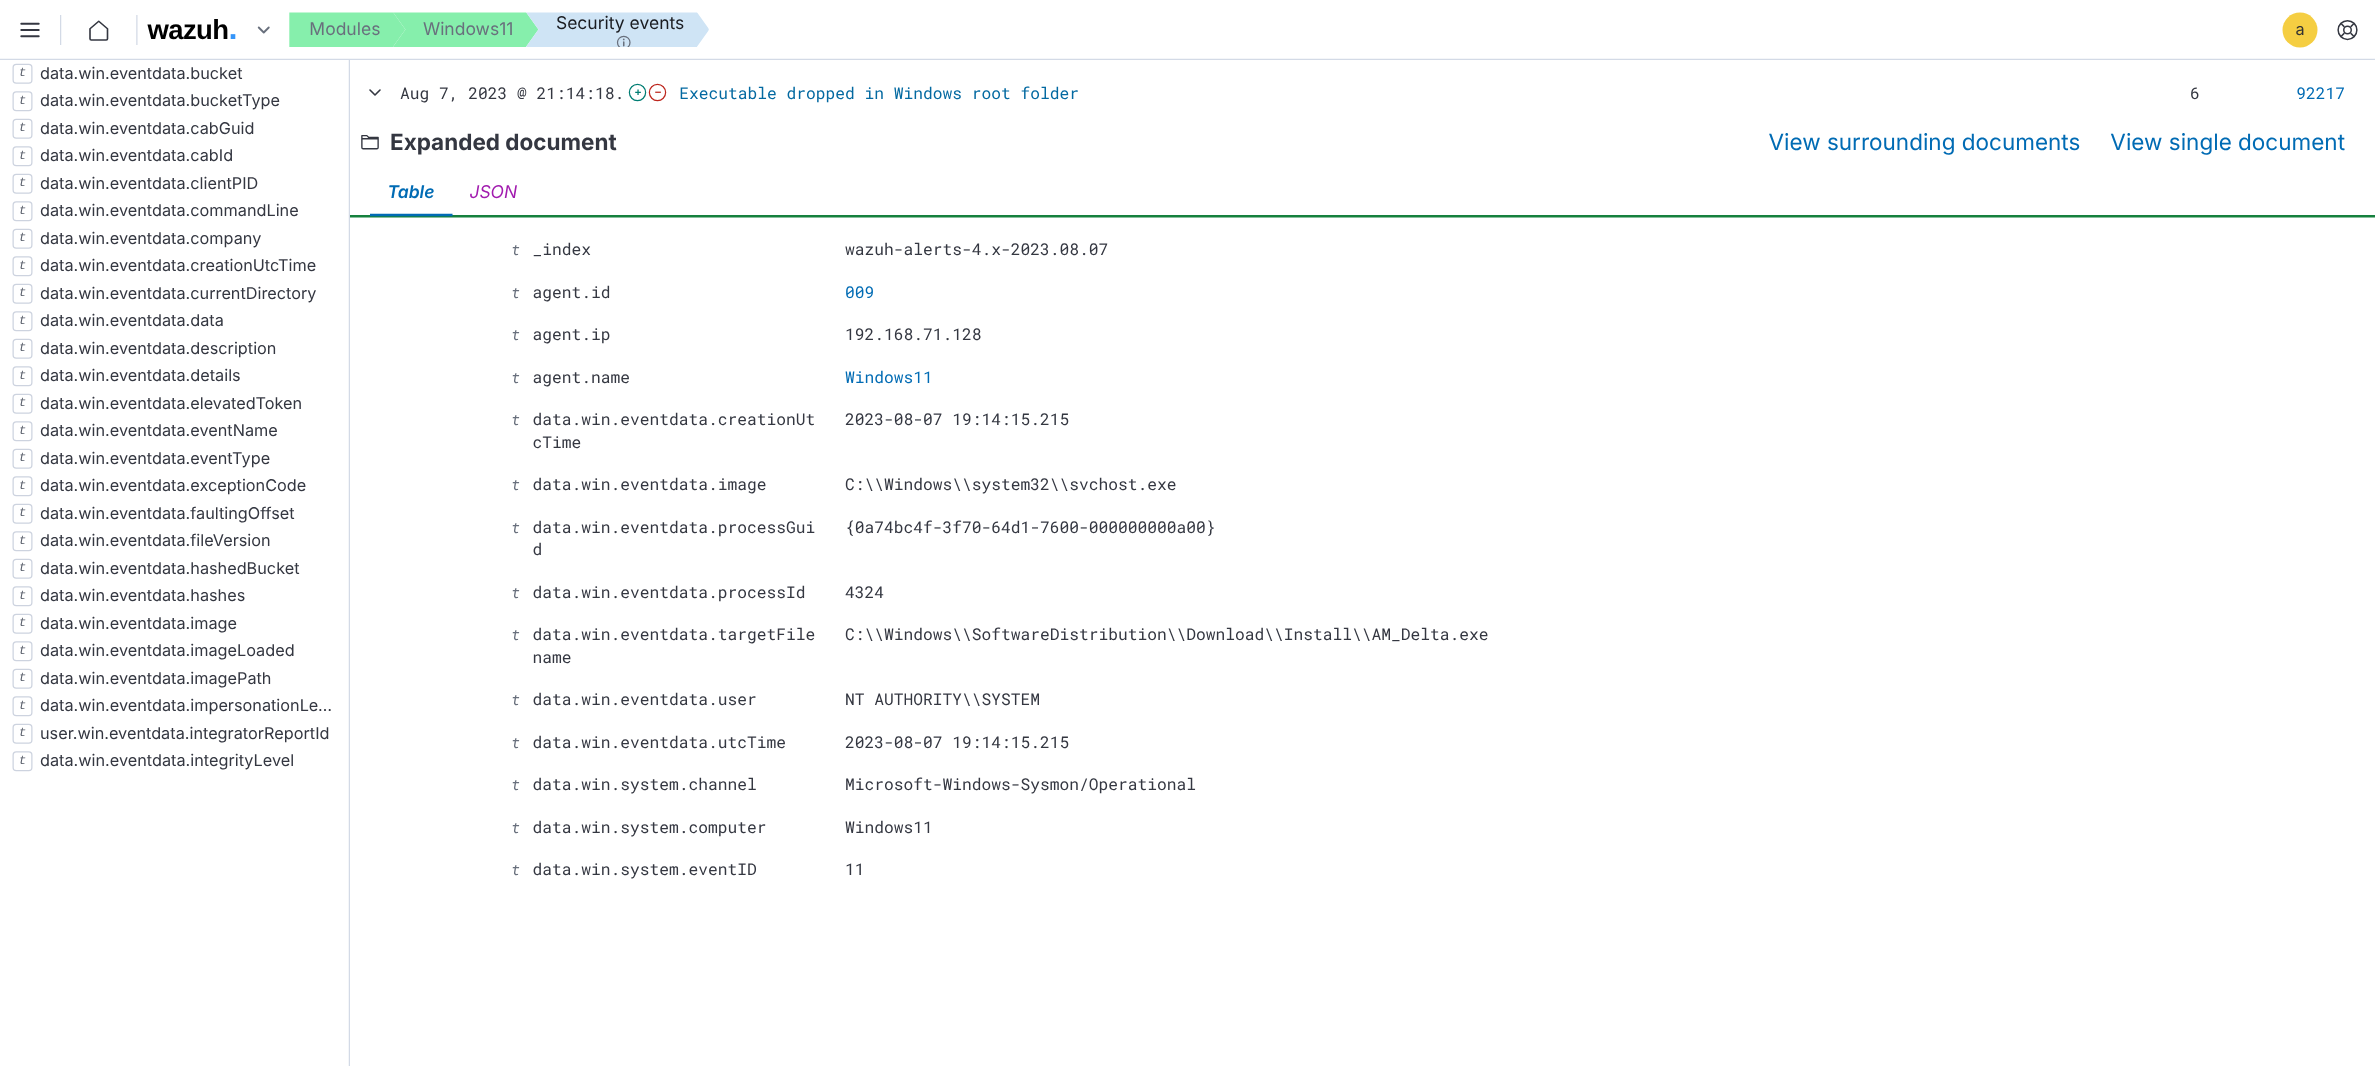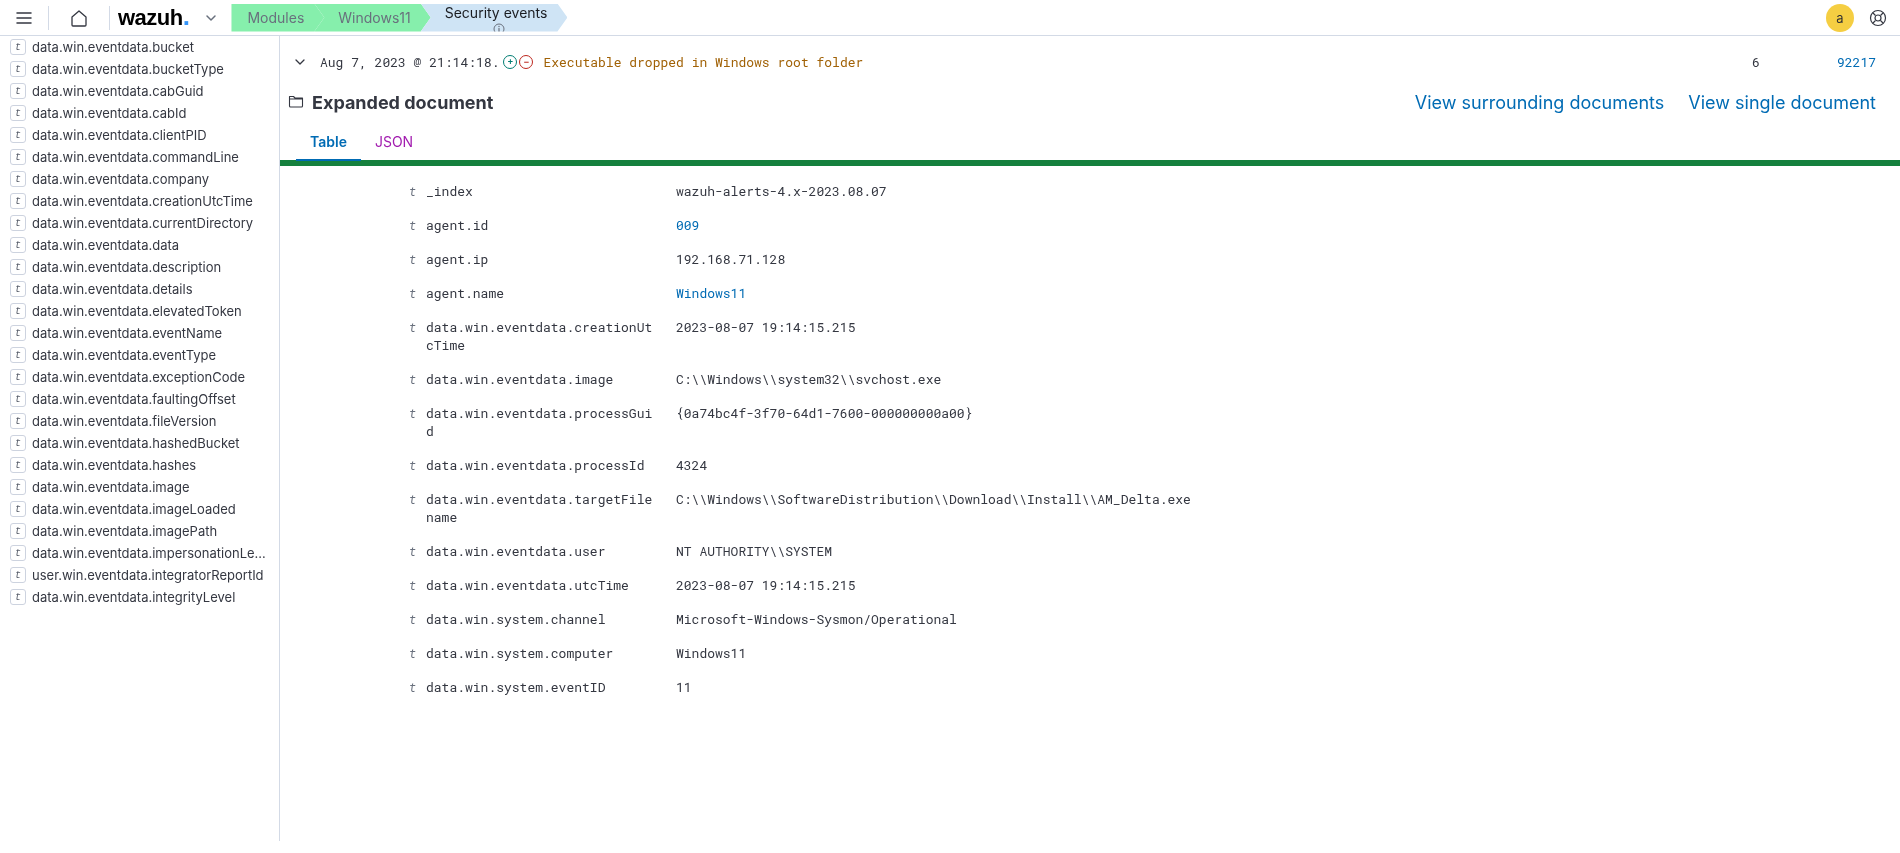--- a/index.html
+++ b/index.html
@@ -1,19 +1,19 @@
 <!DOCTYPE html>
 <html><head>
   <meta charset="utf-8">
   <style>
     * { box-sizing: border-box; margin: 0; padding: 0; }
     body { font-family: 'Inter', -apple-system, BlinkMacSystemFont, 'Segoe UI', Helvetica, Arial, sans-serif; font-size: 14px; color: #343741; background: #fff; overflow: hidden; }
     
     
-    .top-header { height: 36px; border-bottom: 1px solid #d3dae6; display: flex; align-items: center; padding: 0 8px; }
+    .top-header { height: 48px; border-bottom: 1px solid #d3dae6; display: flex; align-items: center; padding: 0 8px; }
     .menu-btn { width: 32px; height: 32px; display: flex; align-items: center; justify-content: center; cursor: pointer; }
     .home-btn { width: 32px; height: 32px; display: flex; align-items: center; justify-content: center; margin: 0 6px; cursor: pointer; }
     .divider-v { width: 1px; height: 24px; background: #d3dae6; margin: 0 8px; }
     .logo { font-family: Arial, sans-serif; font-weight: 700; font-size: 22px; letter-spacing: -0.5px; color: #000; display: flex; align-items: baseline; }
     .logo-dot { color: #3595f9; font-size: 26px; line-height: 0; }
     .chevron-btn { width: 32px; height: 32px; display: flex; align-items: center; justify-content: center; margin-left: 6px; cursor: pointer; }
     .breadcrumbs { display: flex; align-items: center; margin-left: 4px; }
     .crumb { position: relative; height: 28px; display: flex; align-items: center; padding: 0 20px 0 24px; font-size: 14px; color: #69707d; background: #86efac; margin-right: -10px; clip-path: polygon(0 0, calc(100% - 10px) 0, 100% 50%, calc(100% - 10px) 100%, 0 100%, 10px 50%); cursor: pointer; }
     .crumb.first { clip-path: polygon(0 0, calc(100% - 10px) 0, 100% 50%, calc(100% - 10px) 100%, 0 100%); padding-left: 16px; }
     .crumb.active { background: #cfe4f5; color: #1a1c21; flex-direction: column; }
@@ -32,32 +32,32 @@
     .main { flex: 1; overflow-y: auto; padding: 0; }
     
     
     .event-row { display: flex; align-items: center; padding: 14px 24px 8px 8px; font-family: 'Roboto Mono', 'Courier New', monospace; font-size: 13px; }
     .expand-toggle { width: 24px; height: 24px; display: flex; align-items: center; justify-content: center; margin-right: 8px; cursor: pointer; }
     .event-time { color: #343741; margin-right: 4px; }
     .inline-icons { display: inline-flex; align-items: center; gap: 2px; margin-right: 10px; }
     .circ-icon { display: inline-flex; width: 14px; height: 14px; border: 1px solid; border-radius: 50%; align-items: center; justify-content: center; font-size: 9px; font-weight: bold; font-family: Arial; cursor: pointer; }
     .circ-plus { border-color: #017d73; color: #017d73; }
     .circ-minus { border-color: #bd271e; color: #bd271e; }
-    .event-desc { flex: 1; color: #a16207; }
+    .event-desc { flex: 1; color: #0369a1; }
     .event-num1 { width: 80px; text-align: center; color: #343741; }
     .event-num2 { width: 80px; text-align: right; color: #006bb4; cursor: pointer; }
     
     
     .expanded-bar { display: flex; align-items: center; padding: 10px 24px 10px 8px; }
     .folder-icon { margin-right: 8px; }
     .expanded-title { font-weight: 700; font-size: 18px; flex: 1; }
     .doc-link { color: #006bb4; font-size: 18px; margin-left: 24px; cursor: pointer; }
     
     
-    .tabs { display: flex; border-bottom: 6px solid #15803d; padding-left: 16px; }
+    .tabs { display: flex; border-bottom: 2px solid #15803d; padding-left: 16px; font-style: italic; }
     .tab { padding: 10px 14px; font-size: 14px; color: #a21caf; cursor: pointer; position: relative; }
     .tab.active { color: #006bb4; font-weight: 600; }
     .tab.active::after { content: ''; position: absolute; left: 0; right: 0; bottom: -1px; height: 2px; background: #006bb4; }
     
     
     .detail-table { padding: 8px 0 20px 0; }
     .detail-row { display: flex; align-items: baseline; padding: 8px 24px 8px 16px; font-family: 'Roboto Mono', 'Courier New', monospace; font-size: 13px; }
     .detail-type { width: 130px; text-align: right; font-style: italic; color: #69707d; font-size: 12px; padding-right: 10px; }
     .detail-key { width: 250px; color: #343741; padding-right: 16px; word-break: break-all; }
     .detail-val { flex: 1; color: #343741; word-break: break-all; }

